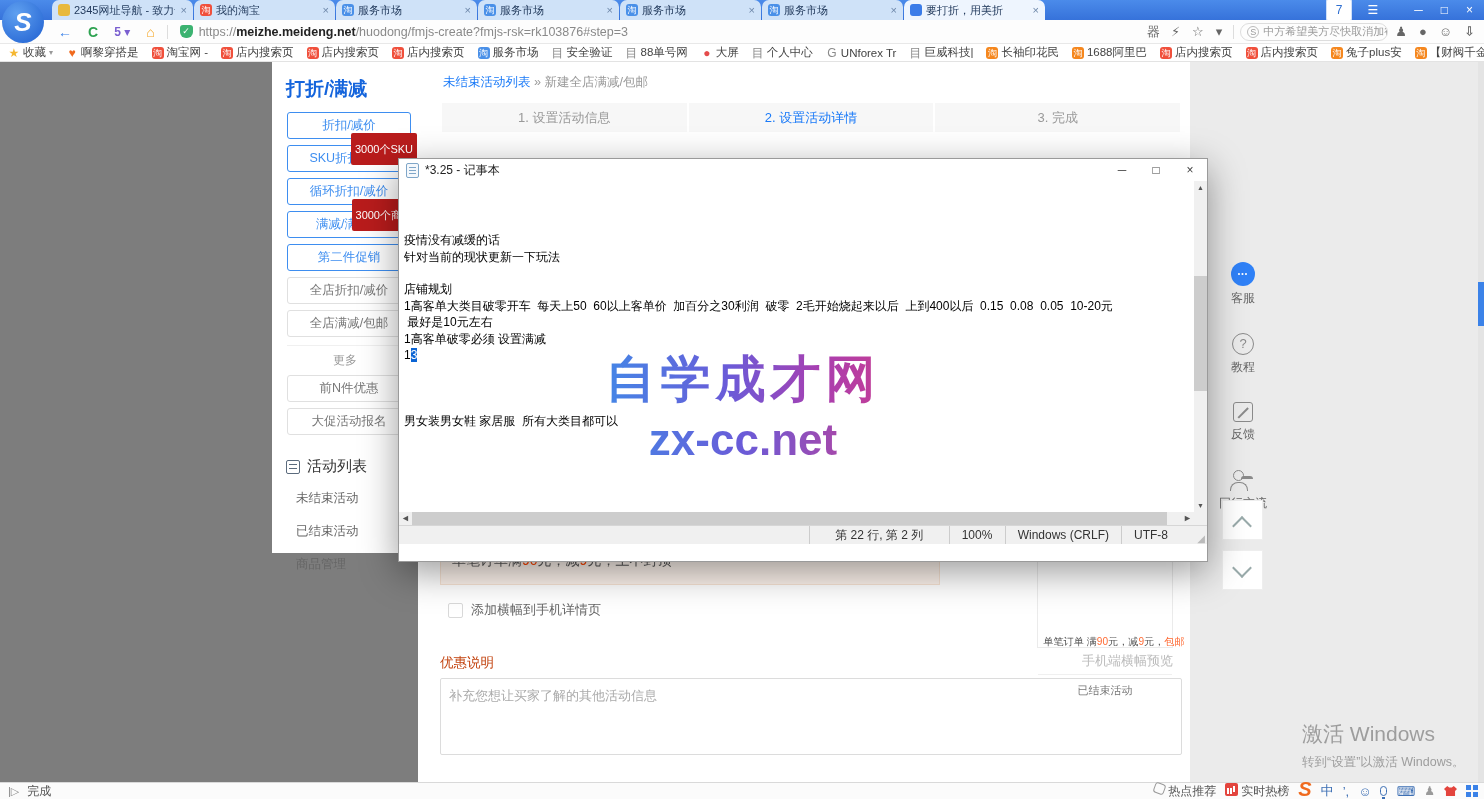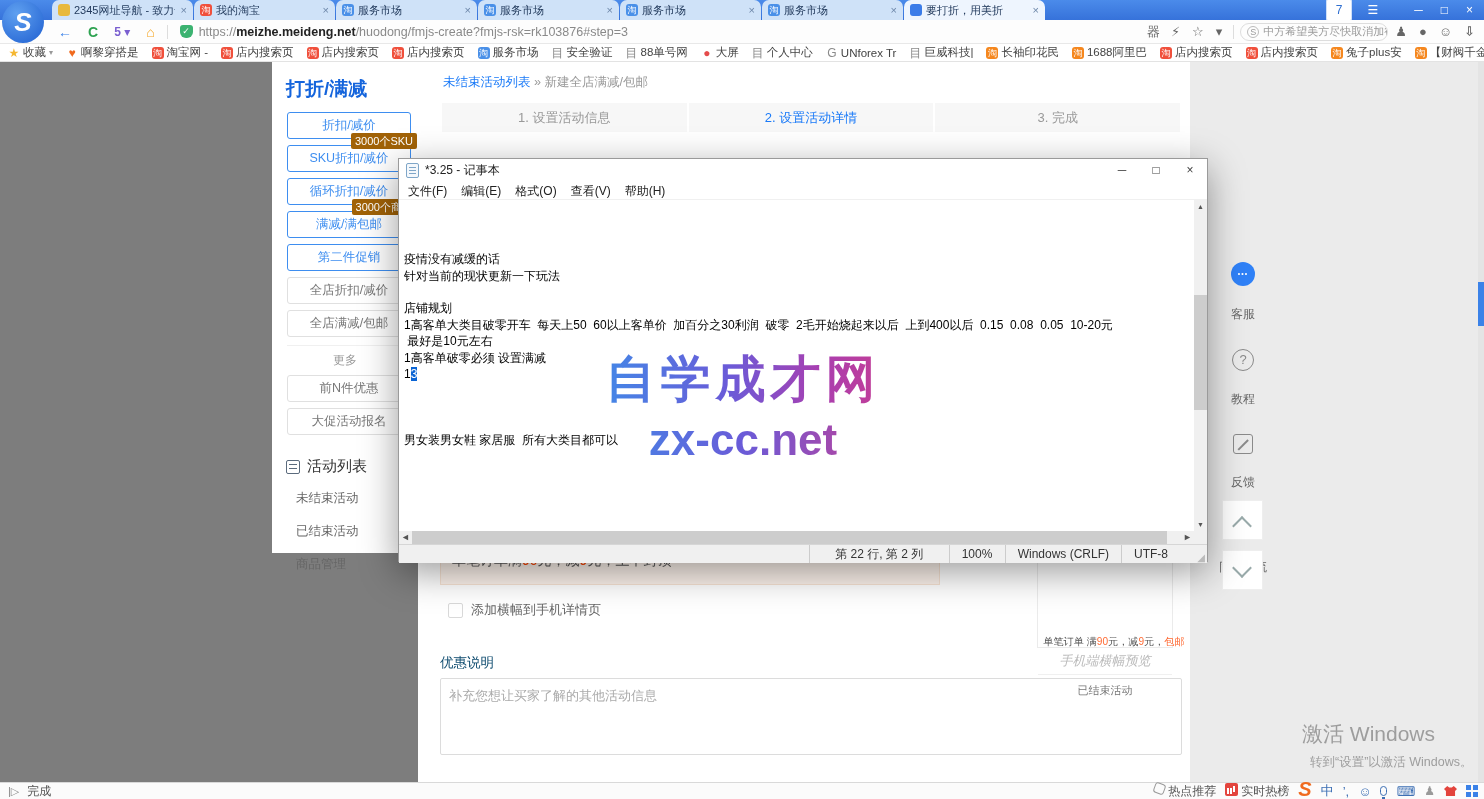--- a/index.html
+++ b/index.html
@@ -71,22 +71,22 @@
   
   .sidebar { position:absolute; left:272px; top:62px; width:146px; height:491px; background:#fff; }
   .sb-title { margin:14px 0 10px 14px; font-size:19px; font-weight:bold; color:#1464dc; }
   .sb-btn-wrap { position:relative; width:116px; margin:6px auto; }
   .sb-btn { display:block; width:124px; height:27px; background:#fff; border-radius:3px; font-size:12.5px;
     text-align:center; line-height:25px; font-family:inherit; }
   .sb-btn.primary { border:1px solid #3e8ef0; color:#3e8ef0; }
   .sb-btn.secondary { border:1px solid #e0e0e0; color:#777; }
   .sb-more { width:116px; margin:8px auto 6px; text-align:center; font-size:12px; color:#999;
     border-top:1px solid #f0f0f0; padding-top:6px; }
-  .sb-badge { position:absolute; right:-14px; top:-12px; background:#a16207; color:#fff; font-size:11px;
-    line-height:16px; padding:0 4px; border-radius:2px; white-space:nowrap; }
+  .sb-badge { position:absolute; right:-14px; top:-12px; background:#b91c1c; color:#fff; font-size:11px;
+    line-height:16px; padding:8px 4px; border-radius:2px; white-space:nowrap; }
   .sb-section { display:flex; align-items:center; gap:7px; margin:22px 0 6px 14px; font-size:15px; color:#333; }
   .sb-sec-ic { width:14px; height:14px; border:1.5px solid #5b6b7d; border-radius:2px; position:relative; }
   .sb-sec-ic:before { content:""; position:absolute; left:2px; right:2px; top:3px; height:1.5px; background:#5b6b7d;
     box-shadow:0 4px 0 #5b6b7d; }
   .sb-link { margin:0 0 0 24px; padding:8px 0; font-size:12.5px; color:#666; }
 
   
   .main-white { position:absolute; left:418px; top:62px; width:772px; height:720px; background:#fff; }
   .breadcrumb { position:absolute; left:25px; top:12px; font-size:12.5px; color:#999; }
   .breadcrumb .bc-link { color:#1a7af8; }
@@ -96,38 +96,38 @@
 
   .banner-box { position:absolute; left:22px; top:368px; width:500px; height:155px; background:#fdf3ec;
     border:1px solid #f7e3d3; }
   .promo-line { position:absolute; left:34px; top:490px; font-size:14px; color:#555; }
   .promo-line .red { color:#ff4400; }
 
   .chk-row { position:absolute; left:22px; top:539px; display:flex; align-items:center; gap:8px;padding-left:8px; }
   .chk { width:15px; height:15px; border:1px solid #d9d9d9; border-radius:2px; background:#fff; }
   .chk-label { font-size:13px; color:#666; }
 
-  .coupon-label { position:absolute; left:22px; top:592px; font-size:13.5px; color:#0c4a6e; }
+  .coupon-label { position:absolute; left:22px; top:592px; font-size:13.5px; color:#c2410c; }
   .coupon-area { position:absolute; left:22px; top:616px; width:742px; height:77px; border:1px solid #dcdcdc;
     border-radius:2px; resize:none; font-family:inherit; font-size:13px; color:#333; padding:8px; }
   .coupon-area::placeholder { color:#aaa; }
 
   .preview-box { position:absolute; left:619px; top:368px; width:136px; height:218px; background:#fff;
     border:1px solid #ebebeb; }
   .pv-order { position:absolute; left:0; right:0; top:203px; text-align:center; font-size:11px; color:#555;
     white-space:nowrap; transform:scale(.92); }
   .pv-order .red { color:#ff6a33; }
   .pv-div { position:absolute; left:0; right:0; top:243px; border-top:1px solid #f0f0f0; }
   .pv-detail { position:absolute; left:0; right:0; top:252px; text-align:center; font-size:11px; color:#777; }
-  .pv-caption { position:absolute; left:619px; top:590px; width:136px; text-align:center; font-size:13px; color:#bbb;font-style:italic; }
+  .pv-caption { position:absolute; left:619px; top:590px; width:136px; text-align:right; font-size:13px; color:#bbb; }
 
   
   .rtb { position:absolute; left:1216px; top:262px; width:54px; z-index:20; }
   .rtb-item { text-align:center; margin-bottom:26px; }
-  .rtb-label { font-size:12px; color:#666; margin-top:20px; white-space:nowrap; }
+  .rtb-label { font-size:12px; color:#666; margin-top:4px; white-space:nowrap; }
   .rtb-ic { width:24px; height:24px; margin:0 auto; position:relative; }
   .ic-chat { border-radius:50%; background:#2f81f7; }
   .ic-chat:after { content:"•••"; color:#fff; font-size:7px; letter-spacing:1px; line-height:24px;
     display:block; text-align:center; }
   .ic-question { width:22px; height:22px; border:1.5px solid #8a8a8a; border-radius:50%; color:#8a8a8a;
     font-size:13px; line-height:20px; text-align:center; margin:0 auto; }
   .ic-edit { width:20px; height:20px; border:1.5px solid #8a8a8a; border-radius:3px; margin:2px auto 0; position:relative; }
   .ic-edit:after { content:""; position:absolute; width:14px; height:1.5px; background:#8a8a8a;
     transform:rotate(-45deg); left:2px; top:9px; }
   .ic-people { margin:0 auto; position:relative; width:26px; height:22px; }
@@ -181,21 +181,21 @@
   .watermark { position:absolute; left:588px; top:346px; width:310px; text-align:center; z-index:50; }
   .wm1 { font-size:50px; font-weight:bold; letter-spacing:5px;
     background:linear-gradient(90deg,#3f8ce8 0%,#6a5bd8 45%,#a93fb0 75%,#c93d90 100%);
     -webkit-background-clip:text; background-clip:text; color:transparent; }
   .wm2 { font-size:44px; font-weight:bold; margin-top:2px;
     background:linear-gradient(90deg,#3f8ce8 0%,#6a5bd8 50%,#c93d90 100%);
     -webkit-background-clip:text; background-clip:text; color:transparent; }
 
   .activate { position:absolute; left:1302px; top:720px; color:#9d9d9d; z-index:5; }
   .activate .a1 { font-size:21px; }
-  .activate .a2 { font-size:12.5px; margin-top:6px;margin-left:8px; }
+  .activate .a2 { font-size:12.5px; margin-top:6px; }
 
   
   .bottombar { position:absolute; left:0; top:782px; width:1484px; height:17px; background:#fbfbfb;
     border-top:1px solid #d9d9d9; display:flex; align-items:center; z-index:60; font-size:12px; color:#555; }
   .bb-left { display:flex; align-items:center; gap:8px; padding-left:8px; }
   .bb-play { color:#888; font-size:11px; }
   .bb-right { margin-left:auto; display:flex; align-items:center; gap:9px; padding-right:6px; }
   .bb-right .t { font-size:12px; color:#555; display:flex; align-items:flex-start; gap:3px; }
   .ring-ic { width:11px; height:11px; border:1.2px solid #999; border-radius:3px; transform:rotate(20deg); }
   .chart-ic { width:13px; height:13px; background:#e3443d; border-radius:2px; position:relative; }
@@ -489,27 +489,20 @@
   <div class="notepad">
     <div class="np-title">
       <span class="np-ico"></span>
       <span>*3.25 - 记事本</span>
       <span class="np-controls">
         <span>─</span>
         <span>□</span>
         <span>×</span>
       </span>
     </div>
-    <div class="np-menu" id="np-menus">
-        <span>文件(F)</span>
-        <span>编辑(E)</span>
-        <span>格式(O)</span>
-        <span>查看(V)</span>
-        <span>帮助(H)</span>
-      </div>
     <div class="np-body">
       <div class="np-text" id="np-lines"><div>&nbsp;</div><div>&nbsp;</div><div>&nbsp;</div><div>疫情没有减缓的话</div><div>针对当前的现状更新一下玩法</div><div>&nbsp;</div><div>店铺规划</div><div>1高客单大类目破零开车  每天上50  60以上客单价  加百分之30利润  破零  2毛开始烧起来以后  上到400以后  0.15  0.08  0.05  10-20元</div><div> 最好是10元左右</div><div>1高客单破零必须 设置满减</div><div><span>1</span><span class="sel">3</span></div><div>&nbsp;</div><div>&nbsp;</div><div>&nbsp;</div><div>男女装男女鞋 家居服  所有大类目都可以</div></div>
       <div class="np-vscroll">
         <span class="arr">▲</span>
         <div class="np-vthumb"></div>
         <span class="arr b">▼</span>
       </div>
     </div>
     <div class="np-hscroll">
       <span class="arr" style="left:0">◄</span>

